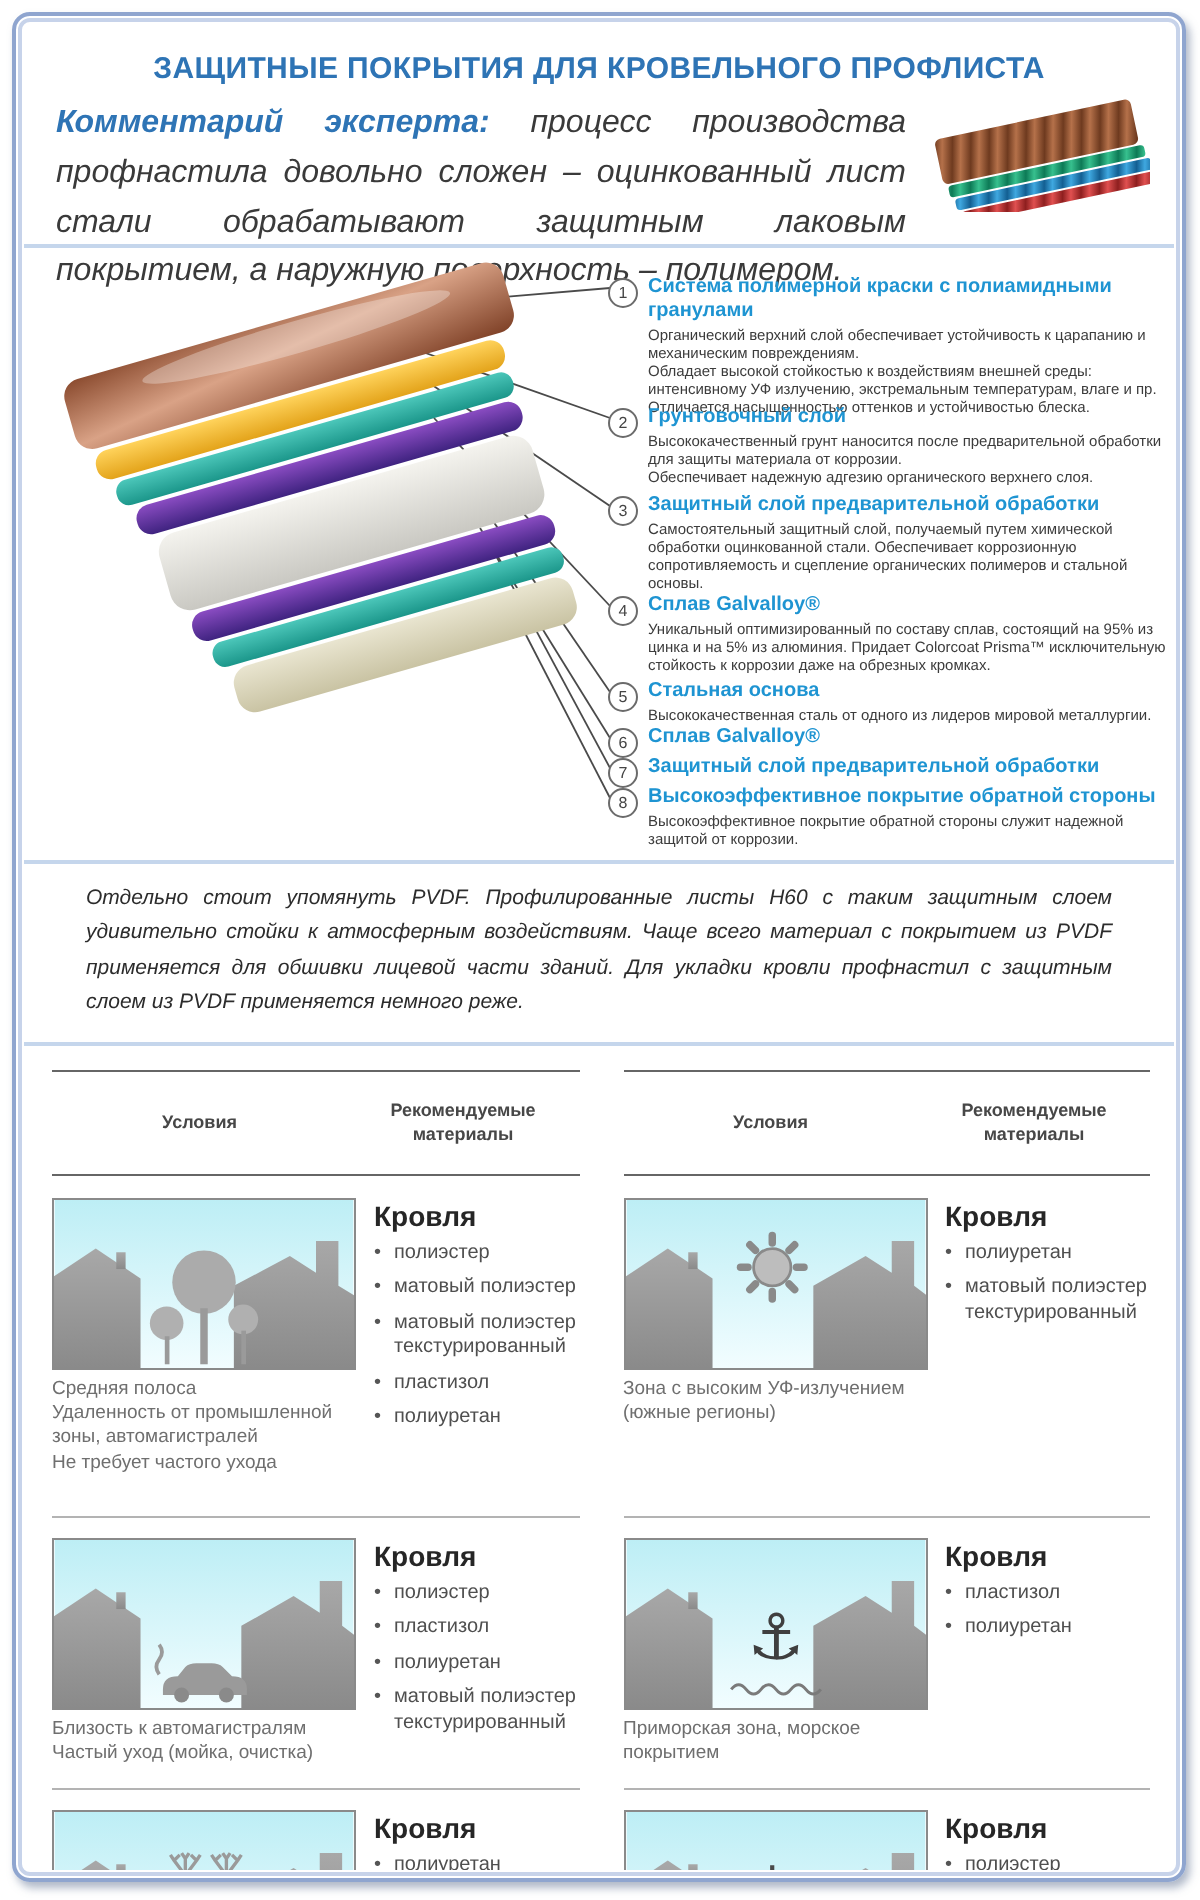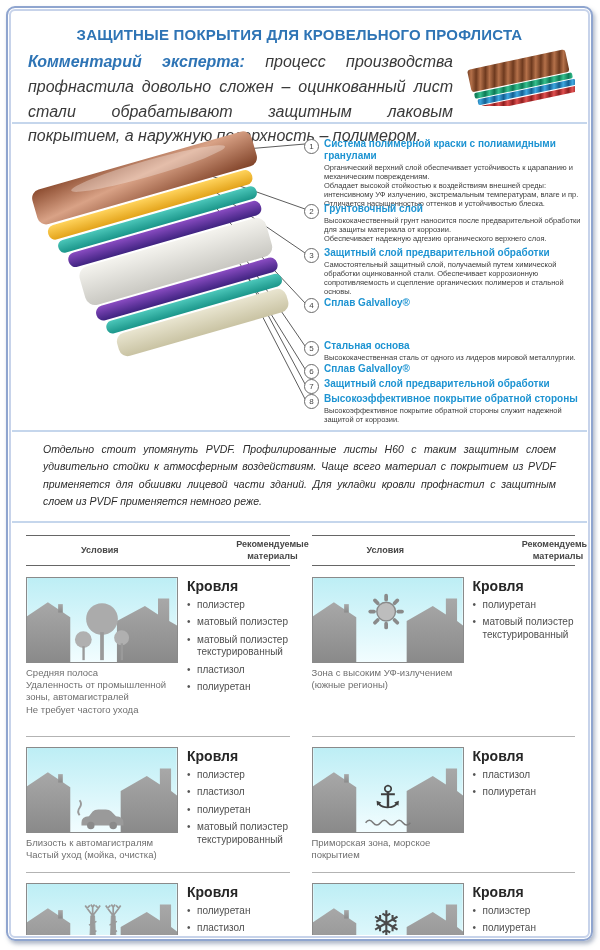--- a/index.html
+++ b/index.html
@@ -27,21 +27,21 @@
   .annot p{margin:1px 0 0;font-size:7.5px;line-height:1.2;color:#3c3c3c;white-space:pre-line;}
   .a1{top:14px}.a2{top:79px}.a3{top:123px}.a4{top:173px}.a5{top:216px}.a6{top:239px}.a7{top:254px}.a8{top:269px}
 
   
   .pvdf-sec{border-bottom:2px solid #c5d6ec;padding:9px 31px 11px;font-style:italic;font-size:10.5px;
             line-height:1.65;color:#2c2c2c;text-align:justify;}
 
   
   .table-sec{padding:12px 12px 0 14px;display:grid;grid-template-columns:1fr 1fr;column-gap:22px;}
   .thead{display:grid;grid-template-columns:56% 44%;border-top:1px solid #666;border-bottom:1px solid #666;
-         padding:3px 0;margin-bottom:11px;gap:41px;}
+         padding:14px 0;margin-bottom:11px;}
   .thead div{font-size:9px;font-weight:bold;color:#474747;text-align:center;line-height:1.25;align-self:center;}
   .trow{display:flex;border-bottom:1px solid #b3b3b3;padding-bottom:9px;margin-bottom:10px;}
   .trow.last{border-bottom:none;}
   .r1{min-height:150px}.r2{min-height:116px}.r3{min-height:104px}
   .scene{width:150px;flex:0 0 auto;}
   .scene svg{display:block;border:1px solid #8a8a8a;background:#fff;}
   .caption{margin-top:4px;font-size:9.5px;line-height:1.3;color:#6f6f6f;white-space:pre-line;}
   .mats{flex:1;padding-left:11px;padding-top:1px;}
   .mats h4{margin:0 0 5px;font-size:14px;font-weight:bold;color:#262626;}
   .mats ul{margin:0;padding:0;list-style:none;}
@@ -163,20 +163,21 @@
 Обеспечивает надежную адгезию органического верхнего слоя.</p>
     </div>
     <div class="annot a3">
       <span class="num">3</span>
       <h3>Защитный слой предварительной обработки</h3>
       <p>Самостоятельный защитный слой, получаемый путем химической обработки оцинкованной стали. Обеспечивает коррозионную сопротивляемость и сцепление органических полимеров и стальной основы.</p>
     </div>
     <div class="annot a4">
       <span class="num">4</span>
       <h3>Сплав Galvalloy®</h3>
+      <p>Уникальный оптимизированный по составу сплав, состоящий на 95% из цинка и на 5% из алюминия. Придает Colorcoat Prisma™ исключительную стойкость к коррозии даже на обрезных кромках.</p>
     </div>
     <div class="annot a5">
       <span class="num">5</span>
       <h3>Стальная основа</h3>
       <p>Высококачественная сталь от одного из лидеров мировой металлургии.</p>
     </div>
     <div class="annot a6">
       <span class="num">6</span>
       <h3>Сплав Galvalloy®</h3>
     </div>

